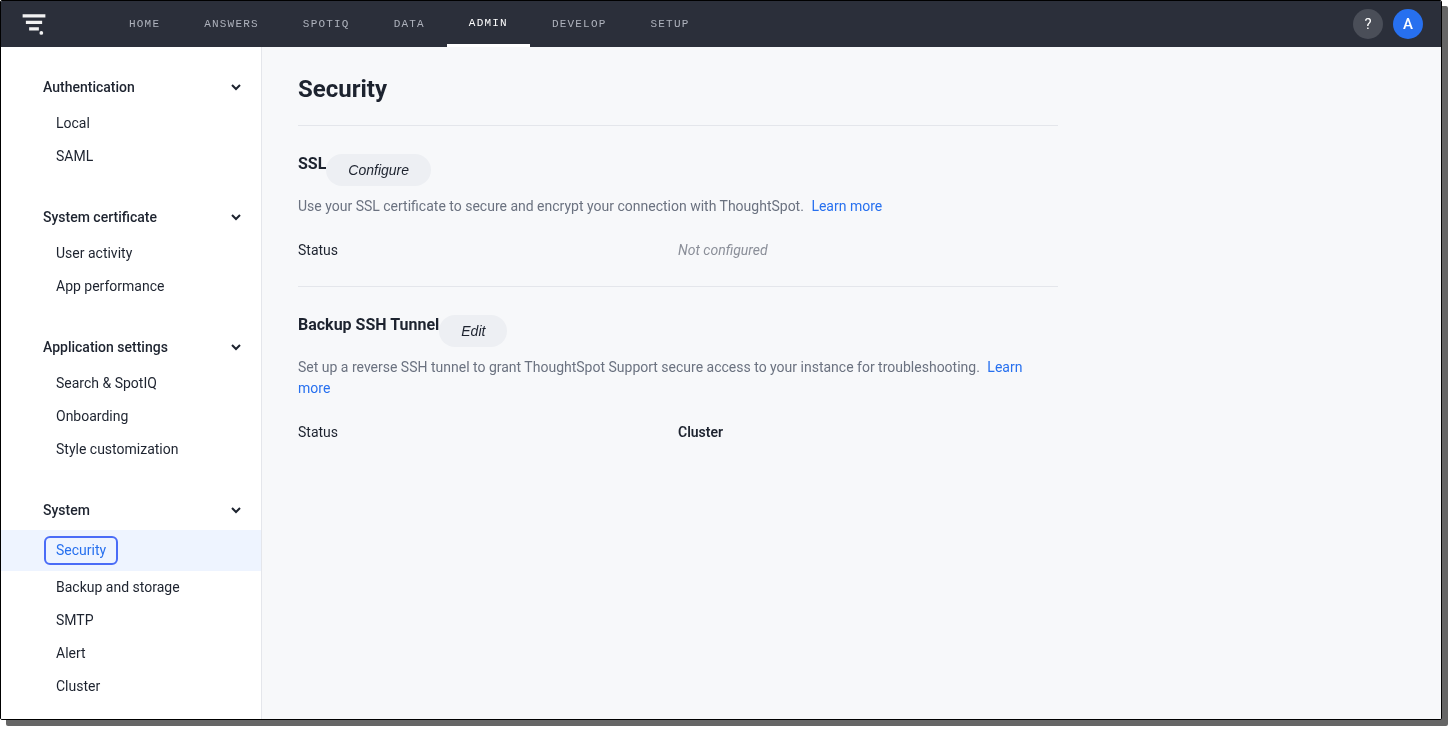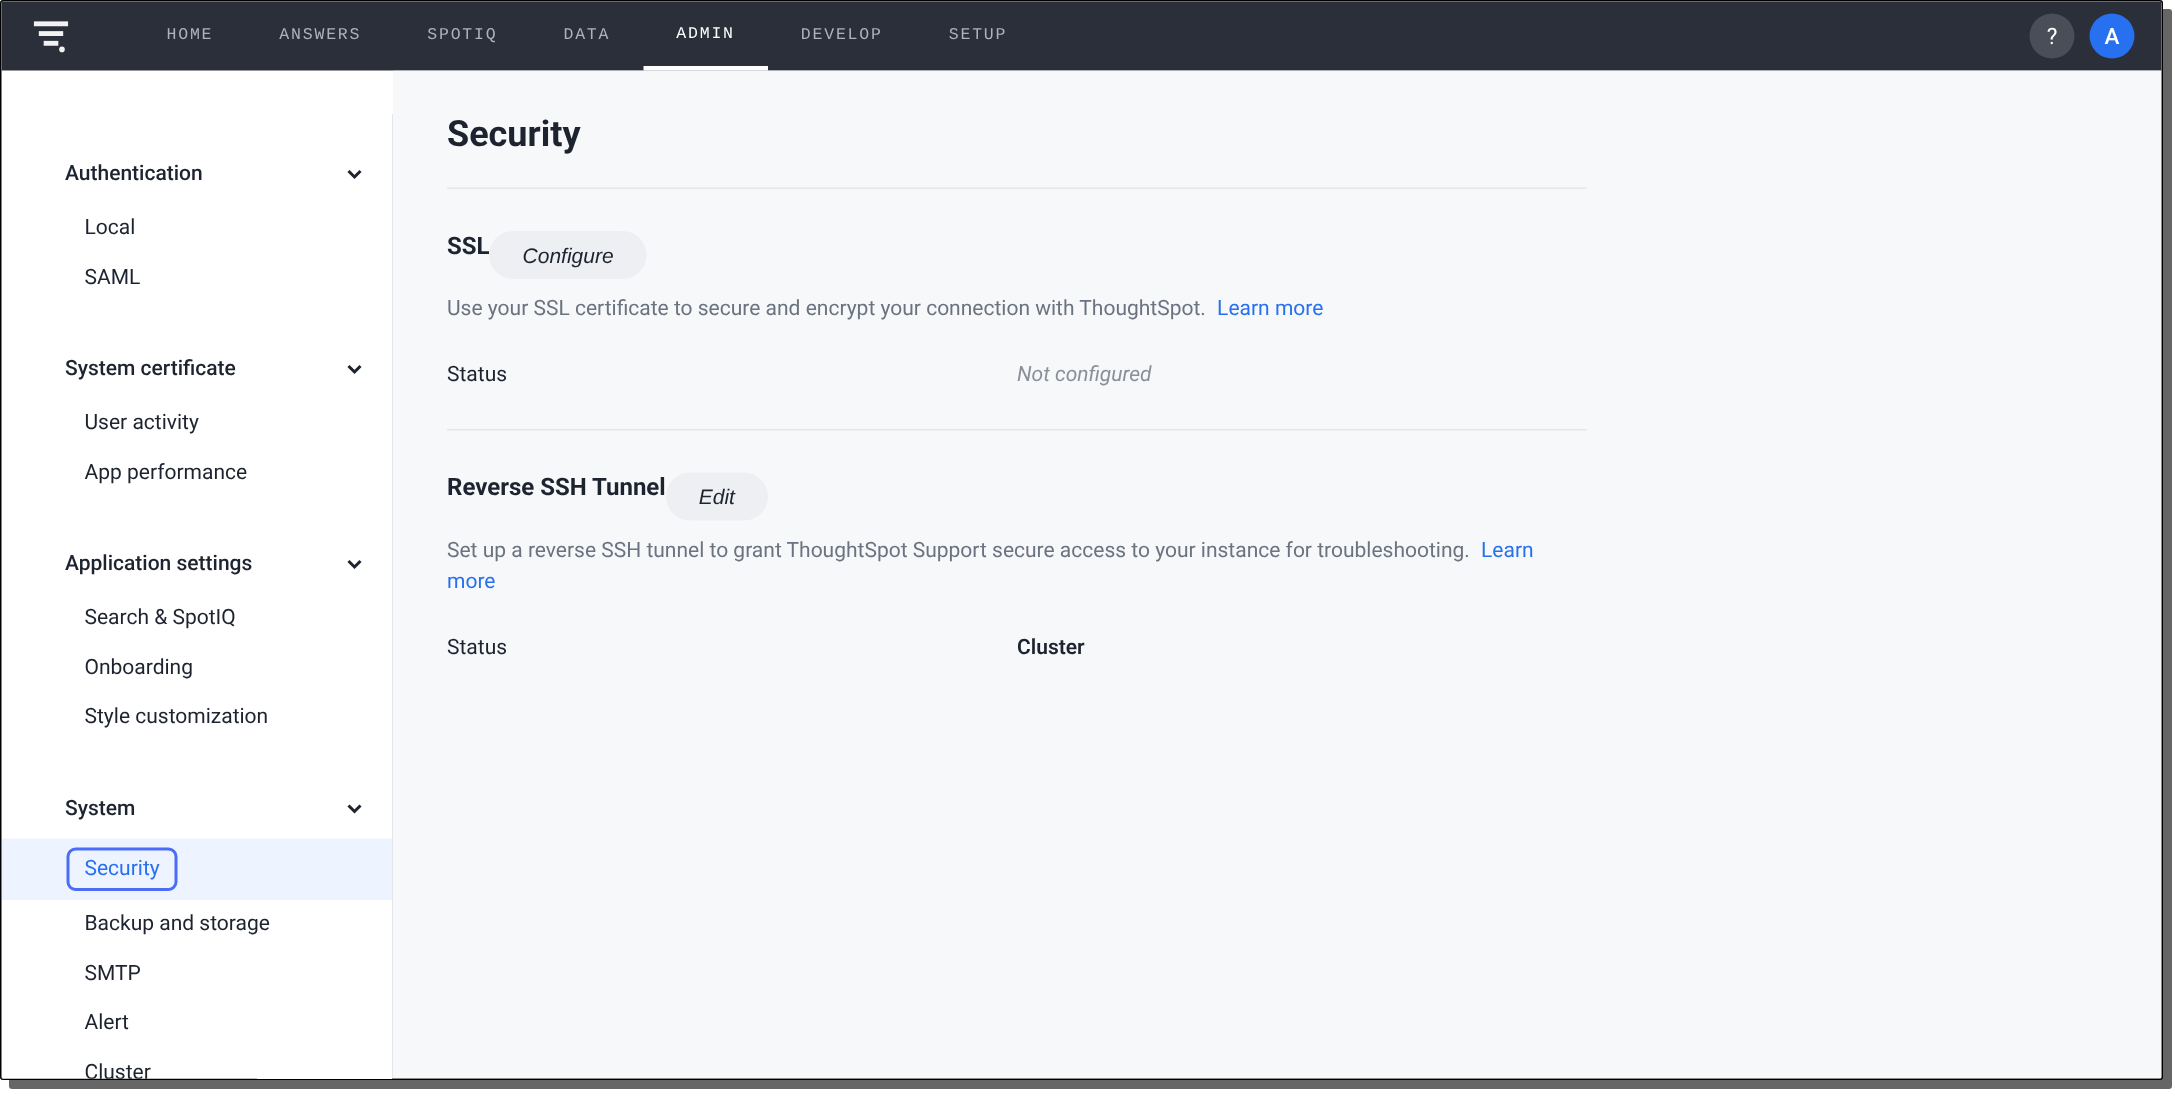--- a/index.html
+++ b/index.html
@@ -24,20 +24,21 @@
       background: #fff;
     }
     
     .topnav {
       background: #2b2f3a;
       height: 46px;
       display: flex;
       align-items: center;
       padding: 0 18px;
       flex-shrink: 0;
+      gap: 18px;
     }
     .logo {
       width: 30px;
       height: 30px;
       display: flex;
       align-items: center;
       justify-content: center;
       margin-right: 40px;
     }
     .logo svg { fill: #f2f2f2; }
@@ -71,21 +72,20 @@
 
     
     .body-row { display: flex; flex: 1; overflow: hidden; }
     .sidebar {
       width: 261px;
       border-right: 1px solid #e4e6eb;
       background: #fff;
       padding-top: 24px;
       overflow-y: auto;
       flex-shrink: 0;
-      margin-top: 29px;
     }
     .sb-group { margin-bottom: 28px; }
     .sb-group-header {
       display: flex;
       justify-content: space-between;
       align-items: center;
       padding: 8px 20px 8px 42px;
       font-size: 14px;
       color: #1d232f;
       font-weight: 500;
@@ -298,21 +298,21 @@
             <span class="learn-more">Learn more</span>
           </div>
           <div class="status-row">
             <div class="status-label">Status</div>
             <div class="status-value muted">Not configured</div>
           </div>
         </div>
 
         <div class="section">
           <div class="section-header">
-            <div class="section-title">Reverse SSH Tunnel</div>
+            <div class="section-title">Backup SSH Tunnel</div>
             <button class="pill-btn">Edit</button>
           </div>
           <div class="section-desc">
             <span>Set up a reverse SSH tunnel to grant ThoughtSpot Support secure access to your instance for troubleshooting.</span>
             <span class="learn-more">Learn more</span>
           </div>
           <div class="status-row">
             <div class="status-label">Status</div>
             <div class="status-value bold">Cluster</div>
           </div>

